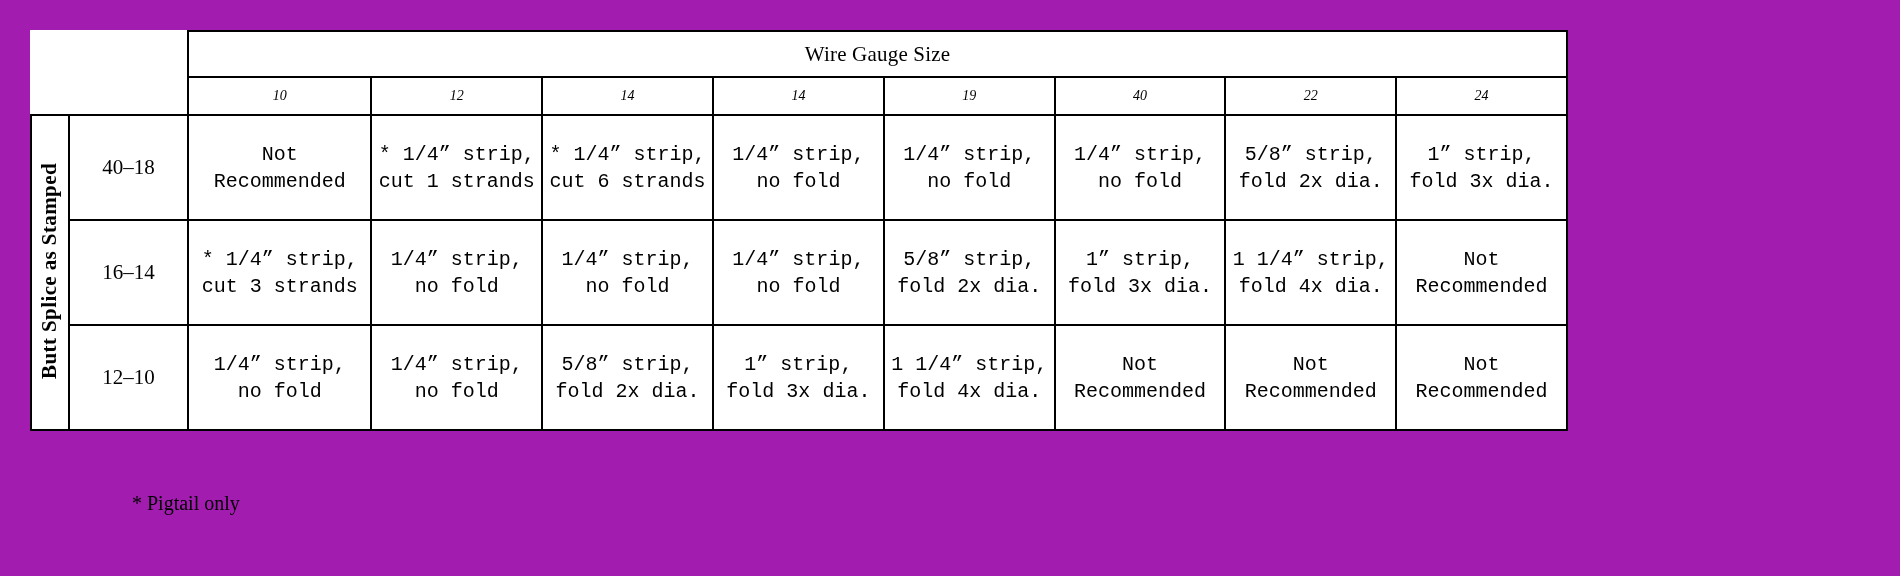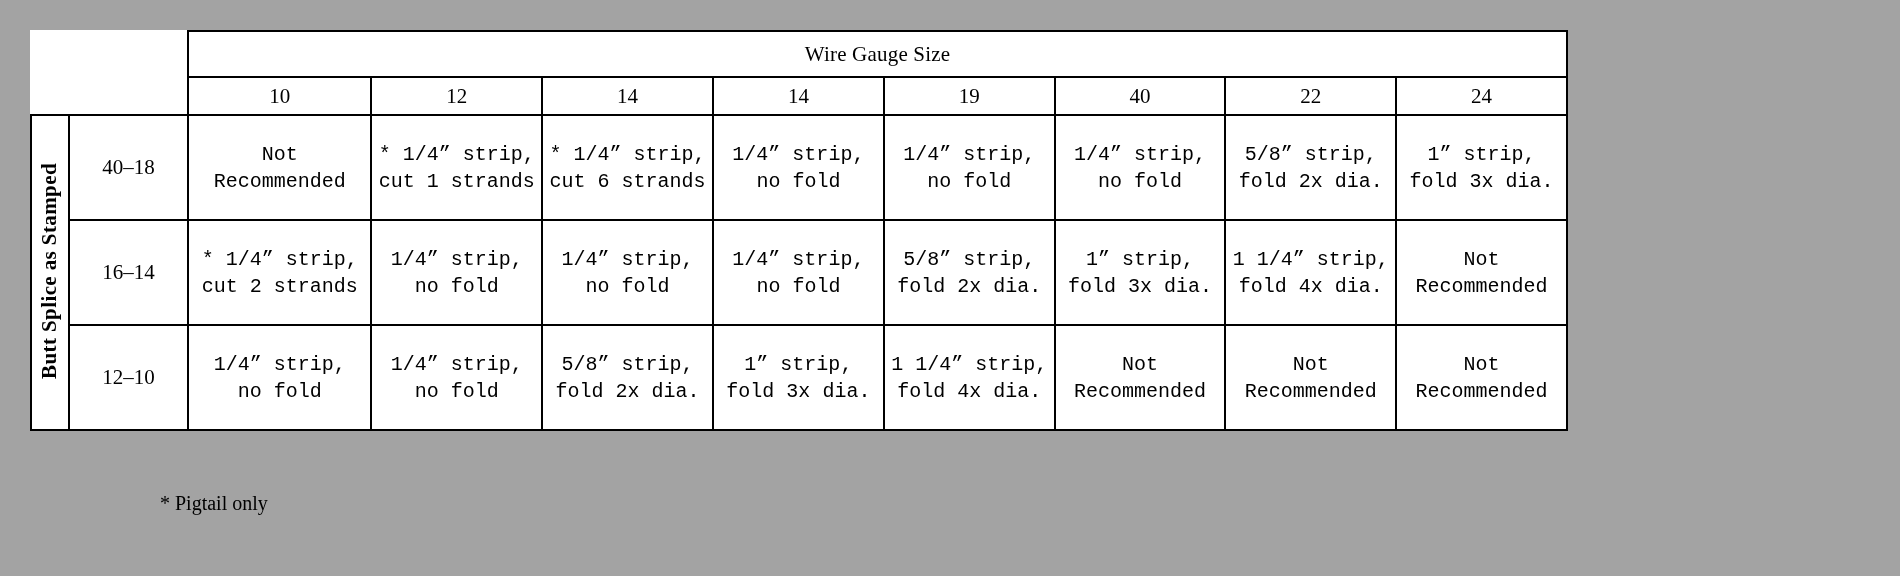--- a/index.html
+++ b/index.html
@@ -11,21 +11,21 @@
     width: 1900px;
     height: 576px;
     font-family: "Liberation Serif", "DejaVu Serif", serif;
     color: #000000;
     overflow: hidden;
   }
   .page {
     position: relative;
     width: 1900px;
     height: 576px;
-    background: #a3a3a3;
+    background: #a21caf;
   }
 
   
   .table-wrap {
     position: absolute;
     left: 30px;
     top: 30px;
     width: 1538px;
   }
 
@@ -55,22 +55,23 @@
 
   
   .hdr-title {
     font-weight: bold;
     font-size: 21px;
     height: 44px;
     letter-spacing: .2px;
   }
   .hdr-gauge {
     font-weight: bold;
-    font-size: 21px;
+    font-size: 14px;
     height: 36px;
+    font-style: italic;
   }
 
   
   .vert-cell {
     width: 36px;
     position: relative;
   }
   .vert-inner {
     writing-mode: vertical-rl;
     transform: rotate(180deg);
@@ -98,21 +99,21 @@
     font-family: Liberation Mono, monospace;
   }
   .data-cell .l1, .data-cell .l2 {
     display: block;
     white-space: nowrap;
   }
 
   
   .footnote {
     position: absolute;
-    left: 160px;
+    left: 132px;
     top: 492px;
     font-size: 20px;
     white-space: nowrap;
   }
 </style>
 </head>
 <body>
 
 <div class="page">
 
@@ -187,21 +188,21 @@
         <td class="data-cell">
           <span class="l1">1” strip,</span>
           <span class="l2">fold 3x dia.</span>
         </td>
       </tr>
 
       <tr>
         <td class="row-label">16–14</td>
         <td class="data-cell">
           <span class="l1">* 1/4” strip,</span>
-          <span class="l2">cut 2 strands</span>
+          <span class="l2">cut 3 strands</span>
         </td>
         <td class="data-cell">
           <span class="l1">1/4” strip,</span>
           <span class="l2">no fold</span>
         </td>
         <td class="data-cell">
           <span class="l1">1/4” strip,</span>
           <span class="l2">no fold</span>
         </td>
         <td class="data-cell">

